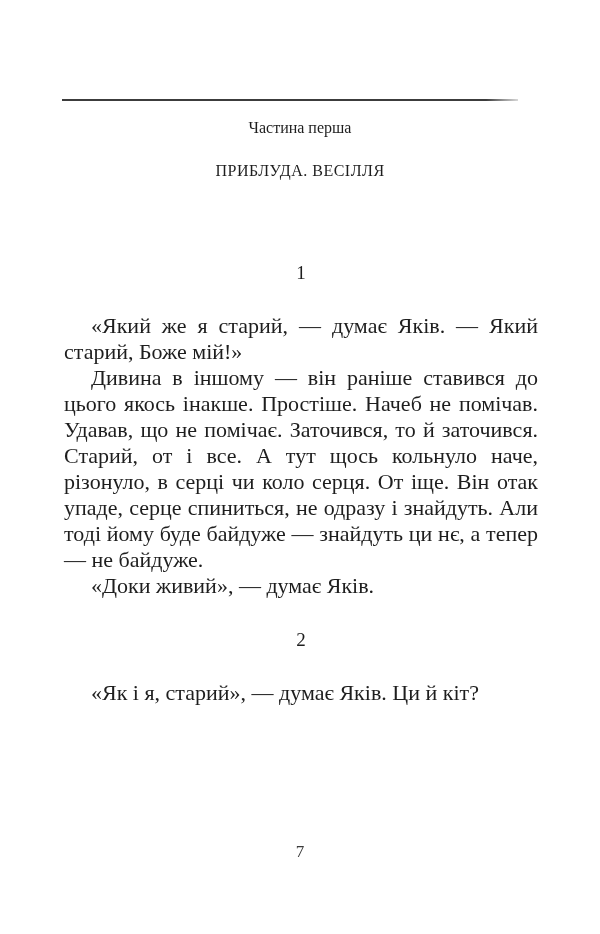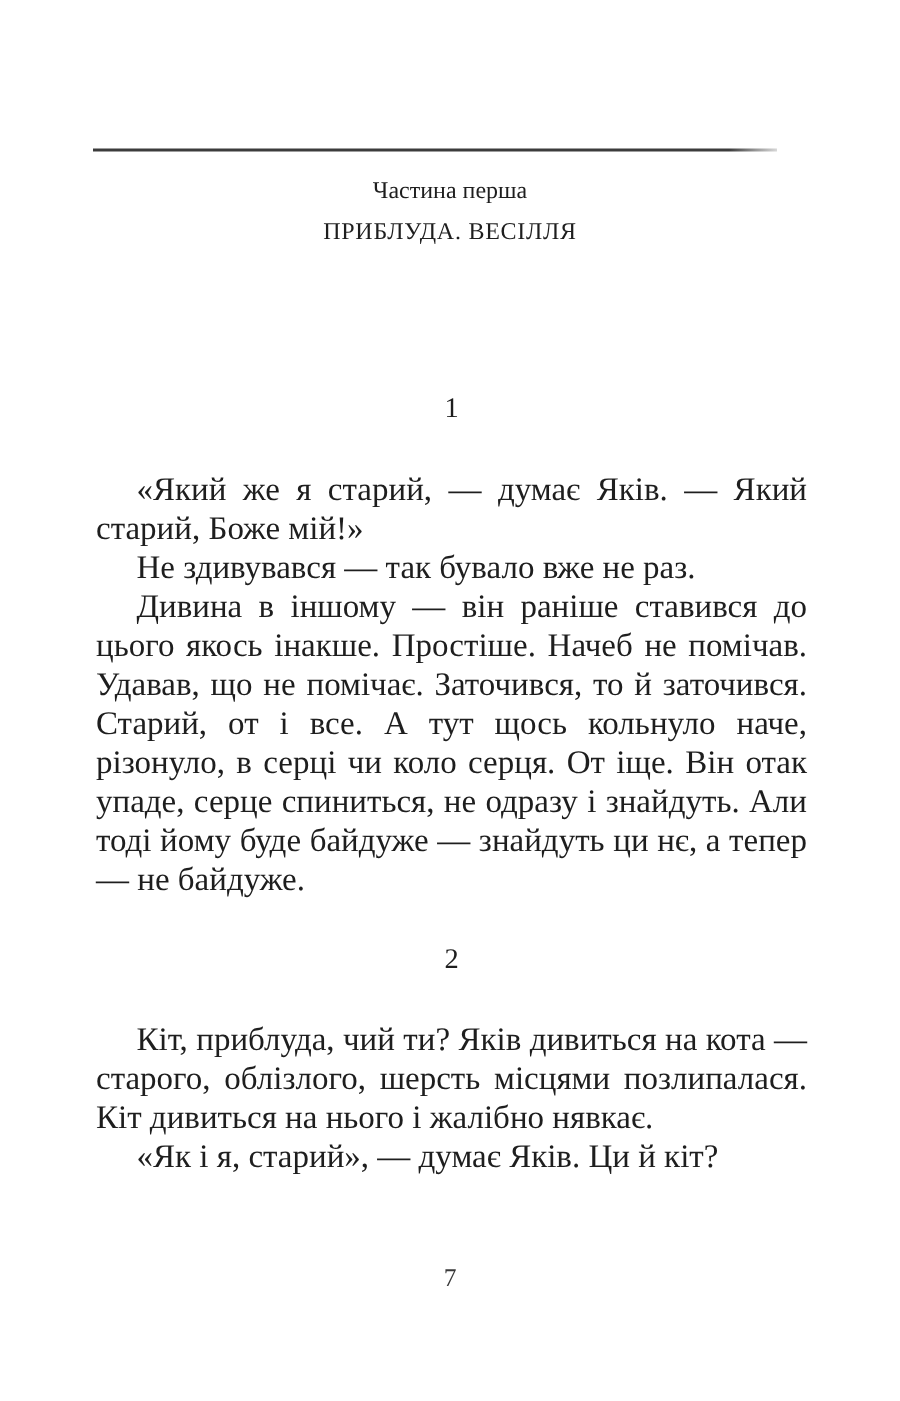--- a/index.html
+++ b/index.html
@@ -28,20 +28,21 @@
     position: absolute;
     top: 114px;
     left: 0;
     width: 600px;
     text-align: center;
     line-height: 27px;
     font-size: 16px;
   }
   .part-title {
     letter-spacing: 0.5px;
+    margin-top: 16px;
   }
   .content {
     position: absolute;
     top: 260px;
     left: 64px;
     width: 474px;
   }
   .section + .section {
     margin-top: 28px;
   }
@@ -76,23 +77,22 @@
 <div class="page">
   <div class="top-rule"></div>
   <div class="part-heading">
     <div>Частина перша</div>
     <div class="part-title">ПРИБЛУДА. ВЕСІЛЛЯ</div>
   </div>
   <div class="content" id="content">
       <div class="section">
         <div class="section-number">1</div>
         <p>«Який же я старий, — думає Яків. — Який старий, Боже мій!»</p>
-        <p>Не здивувався — так бувало вже не раз.</p>
         <p>Дивина в іншому — він раніше ставився до цього якось інакше. Простіше. Начеб не помічав. Удавав, що не помічає. Заточився, то й заточився. Старий, от і все. А тут щось кольнуло наче, різонуло, в серці чи коло серця. От іще. Він отак упаде, серце спиниться, не одразу і знайдуть. Али тоді йому буде байдуже — знайдуть ци нє, а тепер — не байдуже.</p>
+        <p>«Доки живий», — думає Яків.</p>
       </div>
       <div class="section">
         <div class="section-number">2</div>
-        <p>Кіт, приблуда, чий ти? Яків дивиться на кота — старого, облізлого, шерсть місцями позлипалася. Кіт дивиться на нього і жалібно нявкає.</p>
         <p>«Як і я, старий», — думає Яків. Ци й кіт?</p>
       </div>
     </div>
   <div class="page-number">7</div>
 </div>
 
 </body></html>

